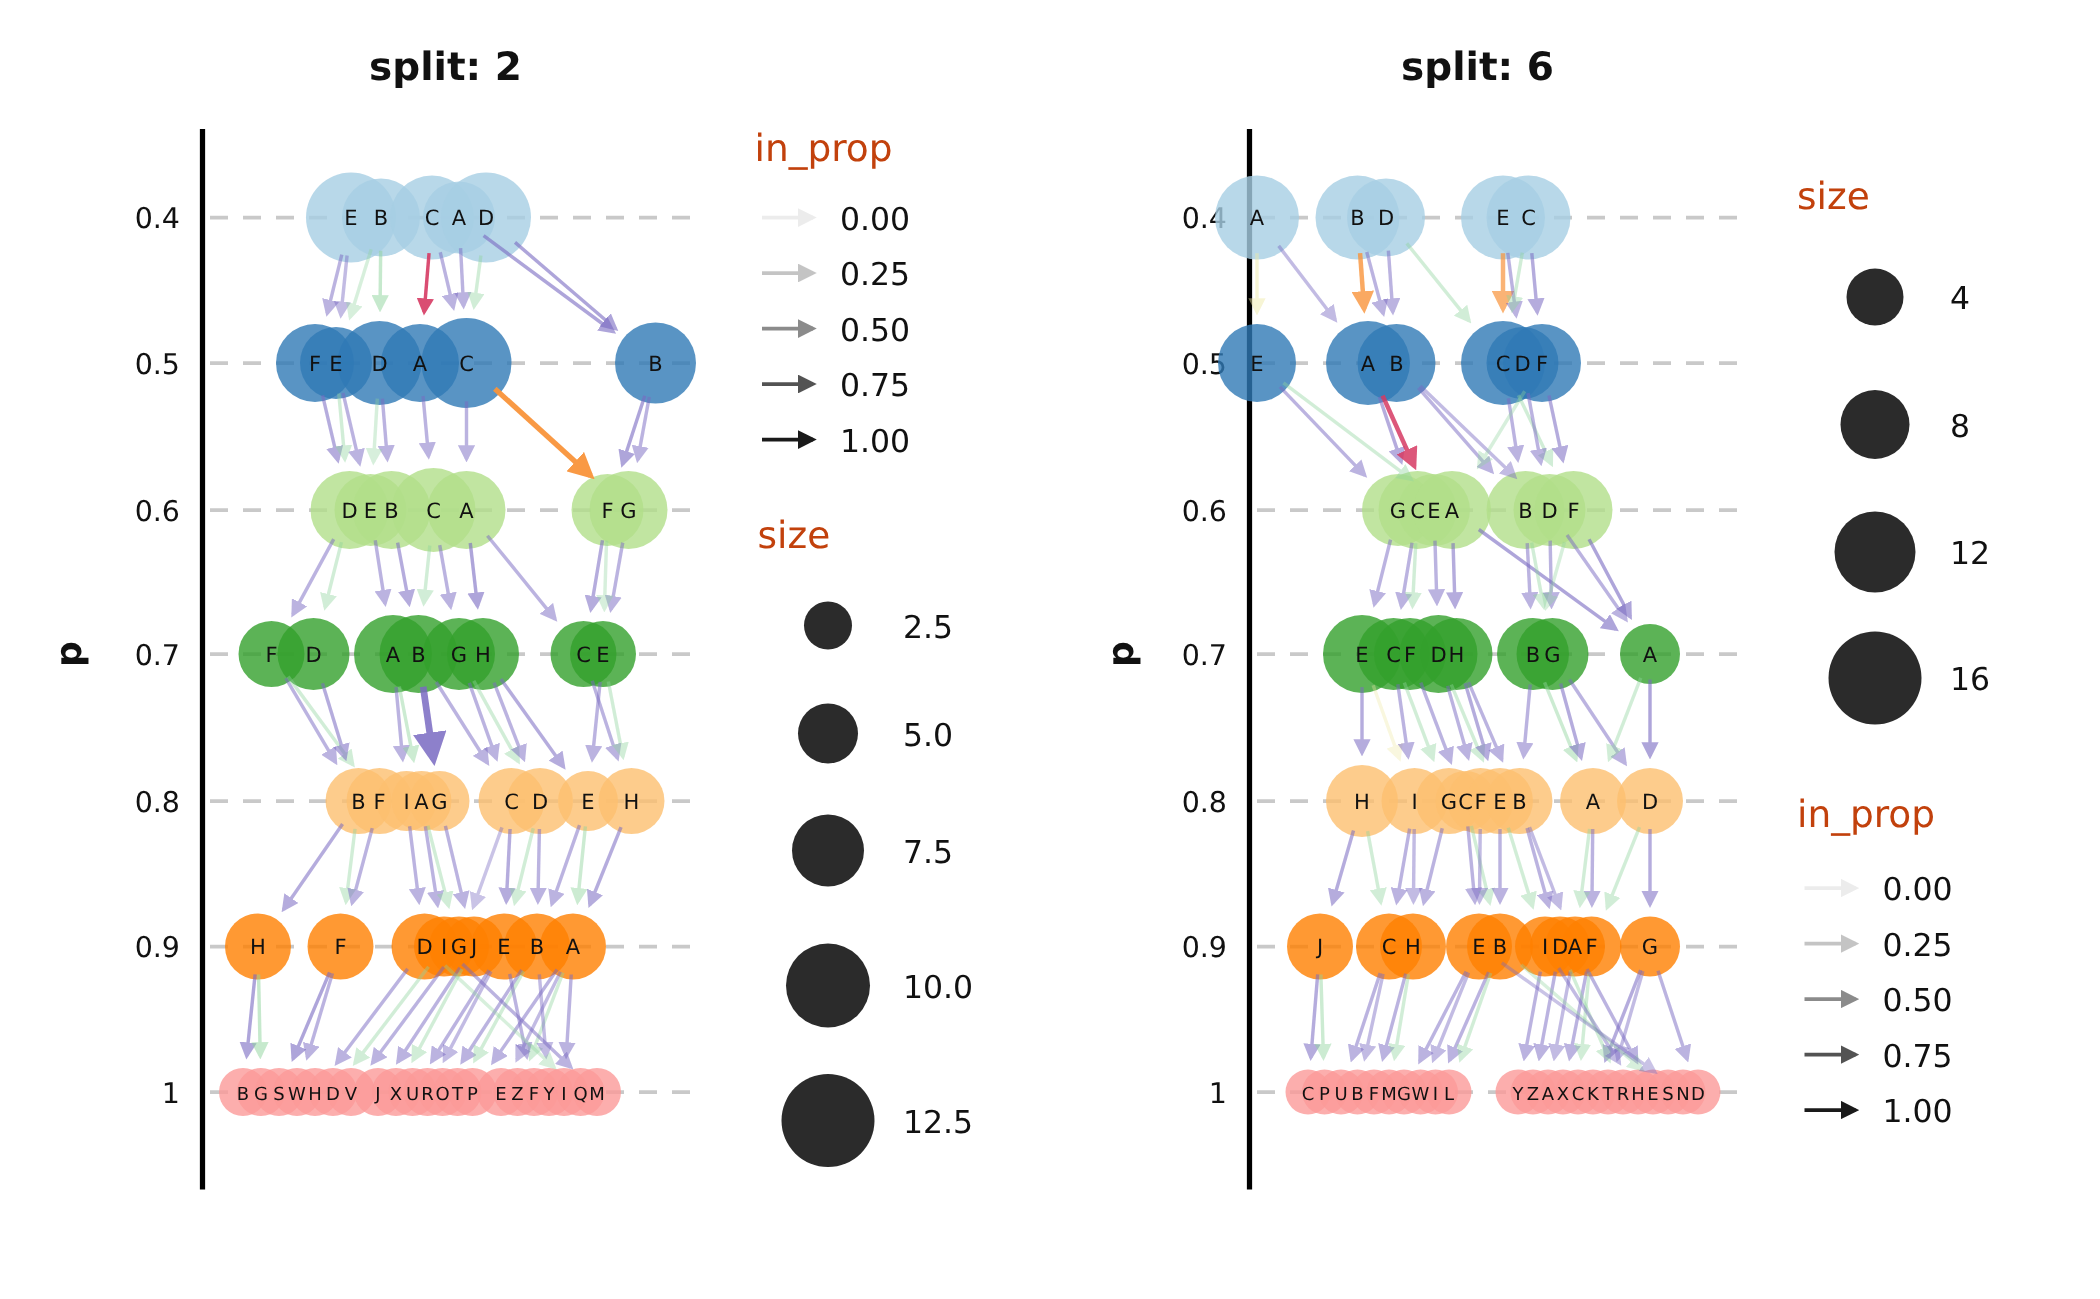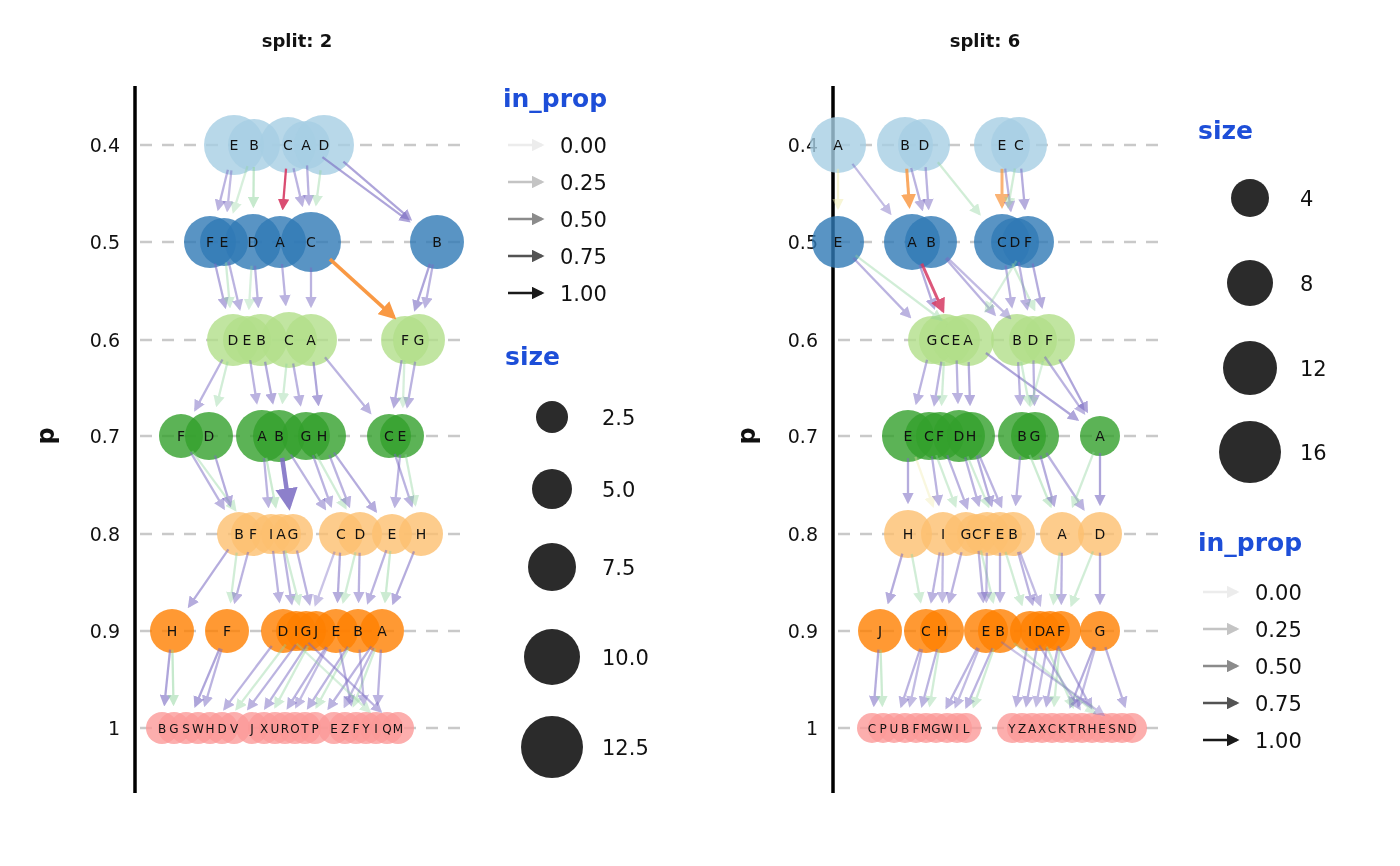--- a/index.html
+++ b/index.html
@@ -1,21 +1,21 @@
 <!DOCTYPE html>
 <html><head>
 <meta charset="utf-8">
 <style>
   html,body{margin:0;padding:0;background:#ffffff;}
   #figure{position:relative;width:1400px;height:866px;background:#ffffff;overflow:hidden;
           font-family:"DejaVu Sans", sans-serif;}
   #plot-svg{position:absolute;left:0;top:0;}
-  .panel-title{position:absolute;transform:translateX(-50%);font-size:18px;font-weight:bold;color:#111;white-space:nowrap;}
+  .panel-title{position:absolute;transform:translateX(-50%);font-size:26px;font-weight:bold;color:#111;white-space:nowrap;}
   .axis-label-p{position:absolute;transform:translate(-50%,-50%) rotate(-90deg);font-size:24px;font-weight:bold;color:#111;}
-  .legend-header{position:absolute;font-size:25px;font-weight:bold;color:#1d4ed8;white-space:nowrap;}
+  .legend-header{position:absolute;font-size:25px;font-weight:normal;color:#c2410c;white-space:nowrap;}
 </style>
 </head>
 <body>
 
 <div id="figure">
   <svg id="plot-svg" width="1400" height="866">
       <defs>
         <marker id="m-pu" markerWidth="5" markerHeight="5" refX="4" refY="2.5" orient="auto">
           <path d="M0,0 L5,2.5 L0,5 Z" fill="#7a6ac2"></path>
         </marker>

